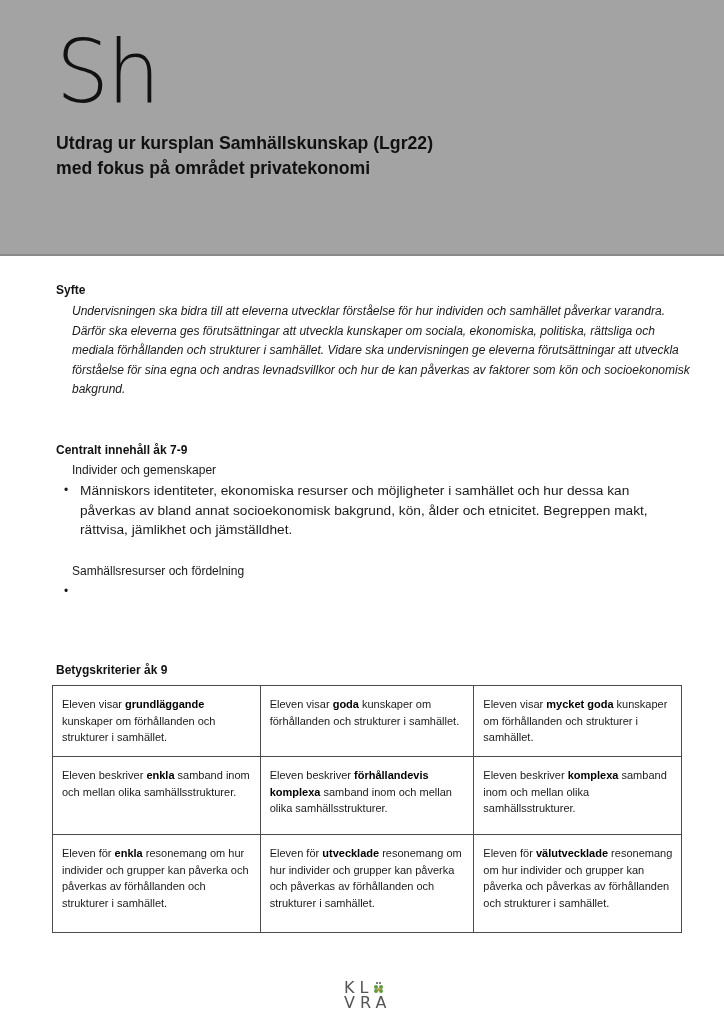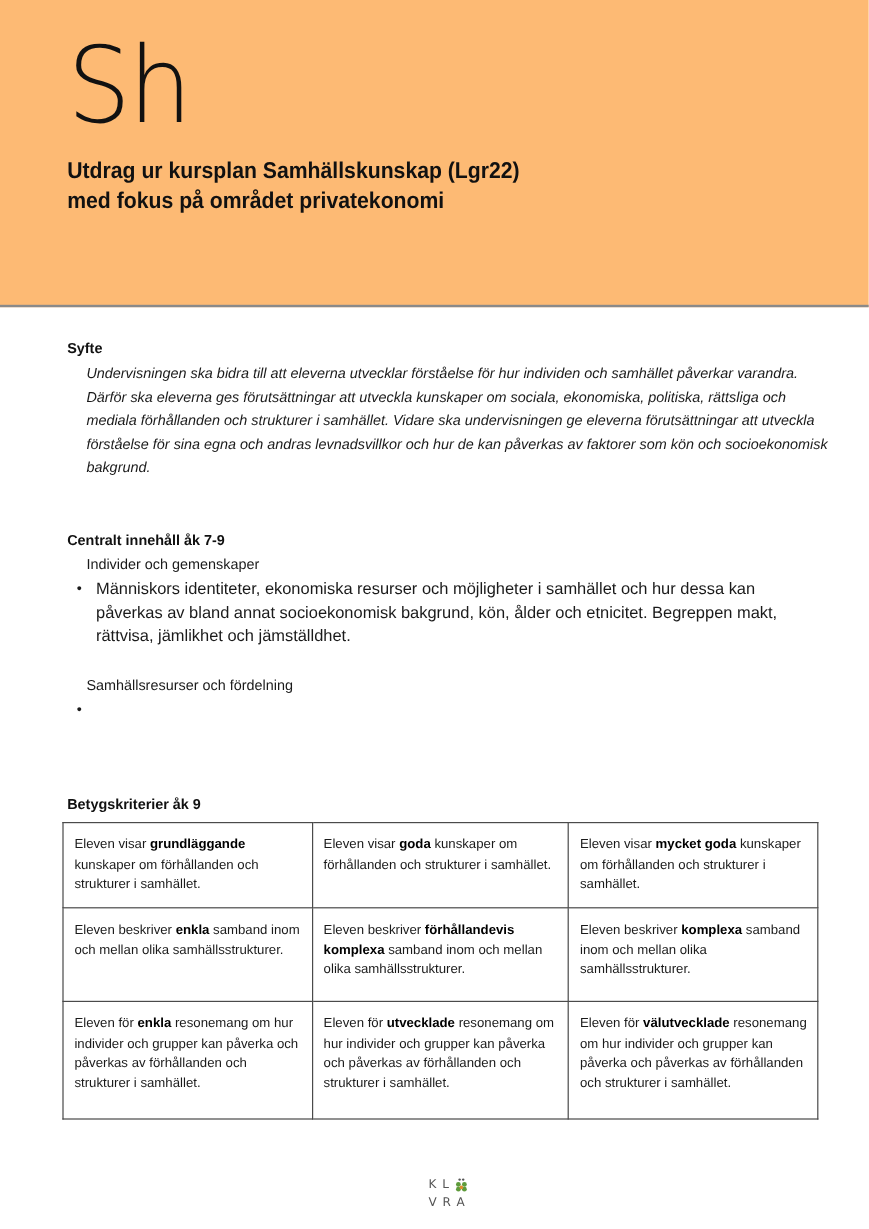--- a/index.html
+++ b/index.html
@@ -1,21 +1,21 @@
 <!DOCTYPE html>
 <html><head>
   <meta charset="utf-8">
   <style>
     * { box-sizing: border-box; margin: 0; padding: 0; }
     html, body { width: 724px; height: 1024px; background: #ffffff; overflow: hidden; }
     body { font-family: "DejaVu Sans", sans-serif; color: #1a1a1a; position: relative; }
 
     .header {
       position: absolute; left: 0; top: 0; width: 724px; height: 256px;
-      background: #fdba74;
+      background: #a3a3a3;
       border-bottom: 2px solid #8a8a8a;
     }
     .subject-code {
       position: absolute; left: 56px; top: 22px;
       font-family: "DejaVu Sans", sans-serif;
       font-weight: 200; font-size: 88px; line-height: 100px;
       color: #111; letter-spacing: -2px;
       transform: scaleX(0.95); transform-origin: left;
     }
     .doc-title {
@@ -66,23 +66,23 @@
     }
     .criteria-table td b { font-weight: bold; color: #000; }
     .col1 { width: 208px; }
     .col2 { width: 214px; }
     .col3 { width: 208px; }
     .row1 td { height: 71px; }
     .row2 td { height: 78px; }
     .row3 td { height: 98px; }
 
     .logo {
-      position: absolute; left: 357px; top: 980px; width: 40px;
+      position: absolute; left: 344px; top: 980px; width: 40px;
       font-family: "DejaVu Sans", sans-serif;
-      font-size: 10px; letter-spacing: 5px; color: #555; line-height: 15px;
+      font-size: 16px; letter-spacing: 5px; color: #555; line-height: 15px;
     }
     .logo-row { display: flex; align-items: center; }
     .clover { display: inline-block; width: 9px; height: 11px; position: relative; margin-left: 1px; }
     .clover .dot { position: absolute; top: 0; width: 2px; height: 2px; background: #555; border-radius: 50%; }
     .clover .leaf { position: absolute; width: 4px; height: 4px; background: #5e9b3a; border-radius: 50%; }
     .clover .center { position: absolute; left: 3px; top: 6px; width: 3px; height: 3px; background: #e08a2c; border-radius: 50%; }
   </style>
 </head>
 <body>
 

